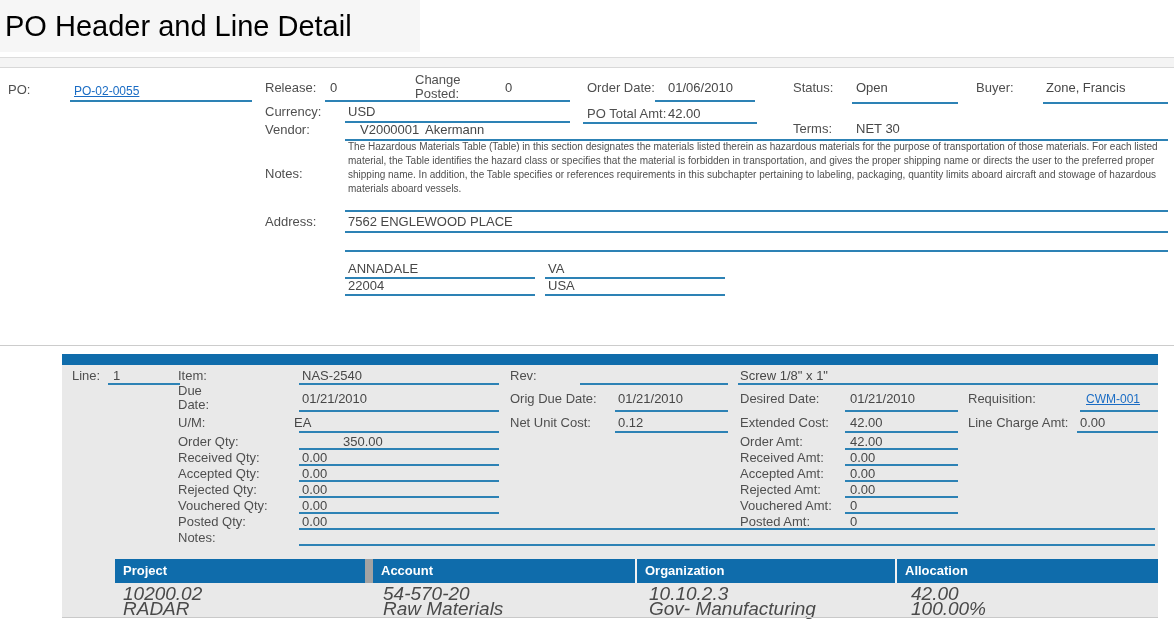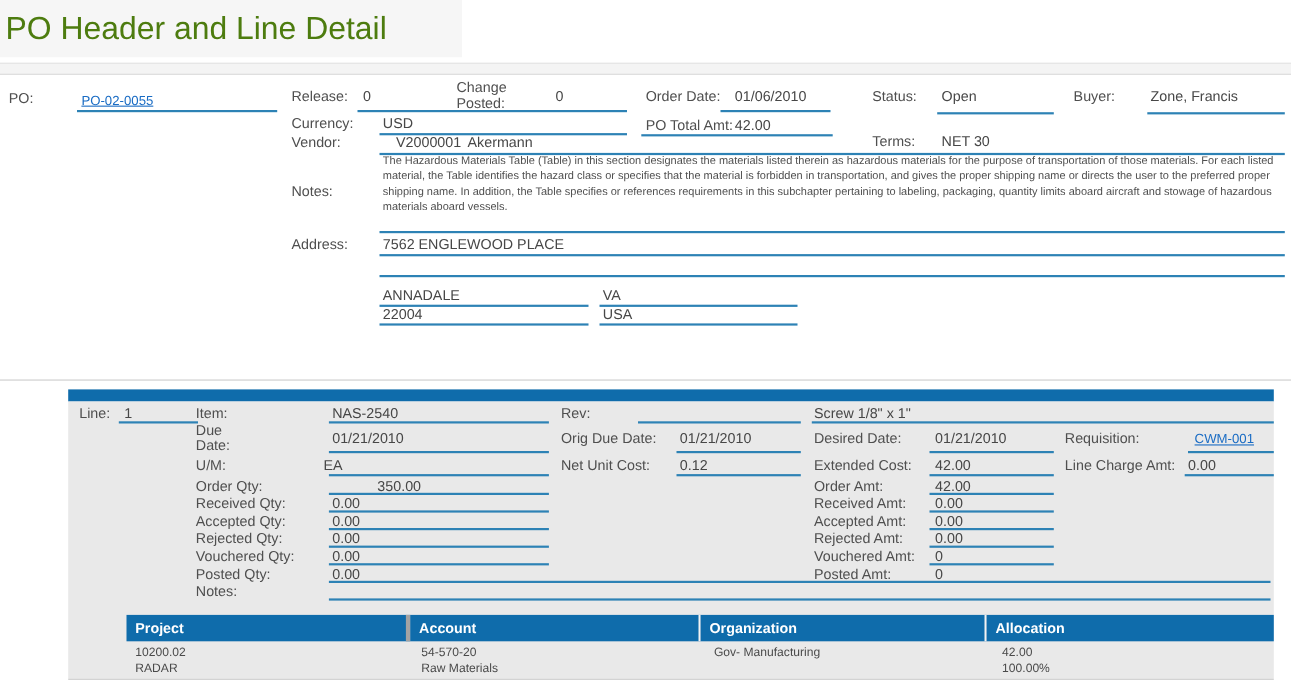--- a/index.html
+++ b/index.html
@@ -1,39 +1,39 @@
 <!DOCTYPE html>
 <html><head>
 <meta charset="utf-8">
 <style>
   html,body{margin:0;padding:0;background:#fff;}
   .page{position:relative;width:1174px;height:625px;overflow:hidden;background:#fff;
         font-family:"Liberation Sans","DejaVu Sans",sans-serif;}
   .titlebg{position:absolute;left:0;top:0;width:420px;height:52px;background:#f6f6f6;}
-  .title{position:absolute;left:5px;top:9px;font-size:29px;line-height:34px;color:#4d7c0f;white-space:nowrap;}
+  .title{position:absolute;left:5px;top:9px;font-size:29px;line-height:34px;color:#000000;white-space:nowrap;}
   .hline{position:absolute;height:1px;background:#dcdcdc;}
   .band{position:absolute;left:0;top:58px;width:1174px;height:9px;background:#f4f4f4;}
   .lbl{position:absolute;font-size:13px;line-height:15px;color:#4f4f4f;white-space:nowrap;}
   .lblw{position:absolute;font-size:13px;line-height:14px;color:#4f4f4f;}
   .val{position:absolute;font-size:13px;line-height:15px;color:#474747;white-space:nowrap;}
   .rule{position:absolute;height:2px;background:#2d82b5;}
   .grule{position:absolute;height:1px;background:#cccccc;}
   .lnk{position:absolute;font-size:12px;line-height:14px;color:#1a6cc4;text-decoration:underline;white-space:nowrap;cursor:pointer;}
   .notes{position:absolute;left:348px;top:140px;width:821px;font-size:10px;line-height:14px;color:#4f4f4f;}
   .bluebar{position:absolute;left:62px;top:354px;width:1096px;height:11px;background:#0f6cab;}
   .panel{position:absolute;left:62px;top:365px;width:1096px;height:252px;background:#e9e9e9;}
   .thead{position:absolute;left:115px;top:559px;width:1043px;height:24px;display:flex;}
   .thead .cell{background:#0f6cab;color:#ffffff;font-size:13px;font-weight:bold;line-height:24px;
                padding-left:8px;box-sizing:border-box;white-space:nowrap;overflow:hidden;}
-  .thead .c1{width:258px;border-right:4px solid #a3a3a3;}
+  .thead .c1{width:258px;border-right:8px solid #a3a3a3;}
   .thead .c2{width:264px;border-right:2px solid #f2f2f2;}
   .thead .c3{width:260px;border-right:2px solid #f2f2f2;}
   .thead .c4{flex:1;}
   .trow{position:absolute;left:115px;top:586px;width:1043px;display:flex;}
-  .trow .cell{font-size:11px;line-height:15px;color:#4a4a4a;padding-left:8px;box-sizing:border-box;white-space:nowrap;}
+  .trow .cell{font-size:19px;line-height:15px;color:#4a4a4a;padding-left:8px;box-sizing:border-box;white-space:nowrap;font-style:italic;}
   .trow .c1{width:258px;margin-right:2px;}
   .trow .c2{width:264px;margin-right:2px;}
   .trow .c3{width:260px;margin-right:2px;}
   .trow .c4{flex:1;}
 </style>
 </head>
 <body>
 
 <div class="page">
 
@@ -208,20 +208,21 @@
   <div class="trow">
     <div class="cell c1">
       <div>10200.02</div>
       <div>RADAR</div>
     </div>
     <div class="cell c2">
       <div>54-570-20</div>
       <div>Raw Materials</div>
     </div>
     <div class="cell c3">
+      <div>10.10.2.3</div>
       <div>Gov- Manufacturing</div>
     </div>
     <div class="cell c4">
       <div>42.00</div>
       <div>100.00%</div>
     </div>
   </div>
 
   <div class="grule" style="left:62px;top:617px;width:1096px;background:#c9c9c9;"></div>
 

